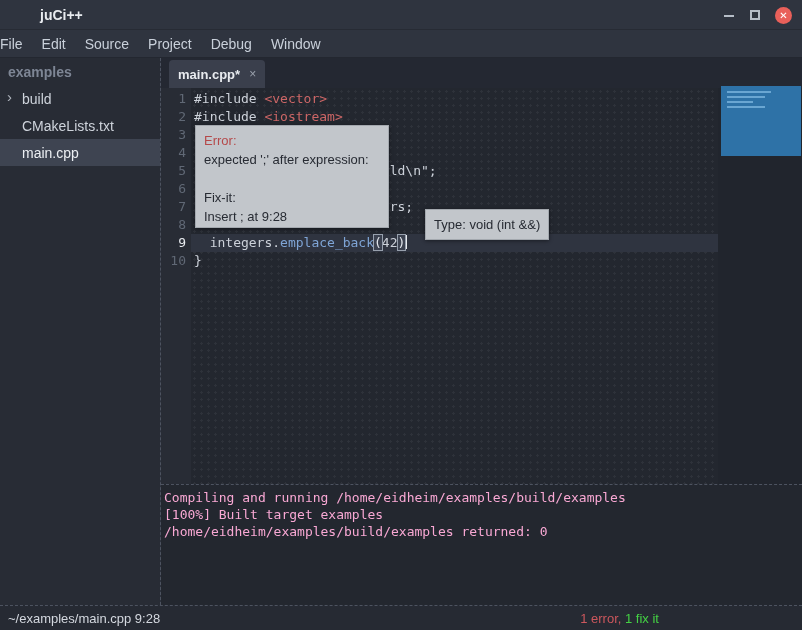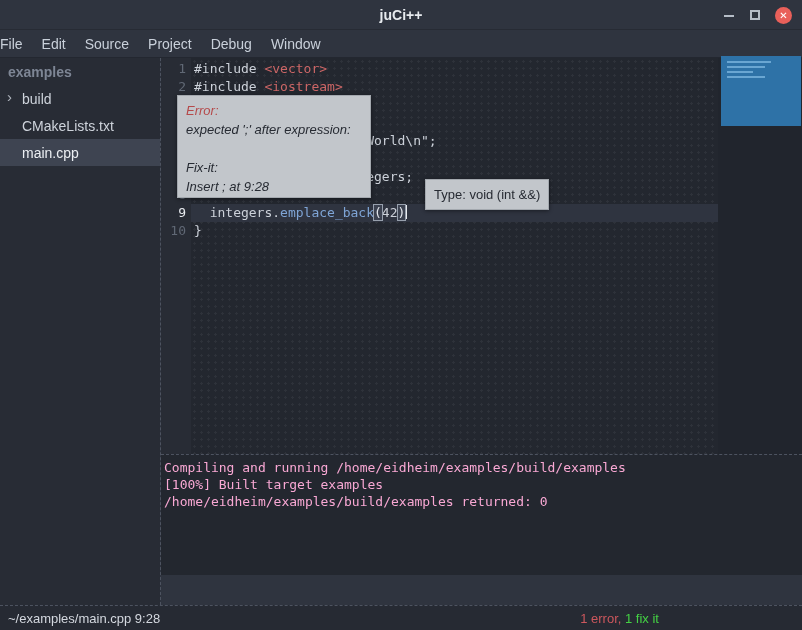--- a/index.html
+++ b/index.html
@@ -1,22 +1,22 @@
 <!DOCTYPE html>
 <html><head>
 <meta charset="utf-8">
 <style>
   * { box-sizing: border-box; margin: 0; padding: 0; }
   html,body { width:802px; height:630px; overflow:hidden; }
   body { background:#2f343f; font-family:"Liberation Sans",sans-serif; position:relative; }
 
   
   .titlebar { height:30px; background:#2f343f; position:relative;
-              display:flex; align-items:center; justify-content:center;
-              border-bottom:1px solid #272b34; }
+              display:flex; align-items:center; 
+              border-bottom:1px solid #272b34;padding-left:40px; }
   .title { color:#e8ebef; font-size:14px; font-weight:bold; }
   .win-controls { position:absolute; right:10px; top:0; height:30px;
                   display:flex; align-items:center; gap:15px; }
   .btn-min { width:12px; height:11px; position:relative; cursor:default; }
   .btn-min::after { content:""; position:absolute; left:1px; right:1px; bottom:4px;
                     height:2px; background:#b6bdc7; }
   .btn-max { width:10px; height:10px; border:2px solid #b6bdc7; }
   .btn-close { width:17px; height:17px; border-radius:50%; background:#e9605a;
                color:#fff; font-size:10px; line-height:17px; text-align:center; }
 
@@ -72,21 +72,21 @@
   .minimap { position:absolute; top:-2px; right:1px; width:80px; height:70px;
              background:#2e72a7; padding:5px 0 0 6px; }
   .minimap-line { height:2px; background:#6aa6d2; margin-bottom:3px; }
   .minimap-line.w1 { width:44px; } .minimap-line.w2 { width:38px; }
   .minimap-line.w3 { width:26px; }
 
   
   .tooltip { position:absolute; background:#c2c6cb; border:1px solid #a3a8ae;
              color:#272b33; font-size:13px; line-height:19px; padding:5px 8px;
              box-shadow:0 1px 4px rgba(0,0,0,.45); z-index:5; white-space:nowrap; }
-  .tt-diagnostic { left:16px; top:37px; width:194px; height:103px;font-style:italic; }
+  .tt-diagnostic { left:34px; top:37px; width:194px; height:103px; }
   .tt-type { left:264px; top:121px; }
   .t-red { color:#b5494a; }
   .tt-blank { height:19px; }
 
   
   .terminal { height:121px; flex:none; background:#23272f;
               border-top:1px dashed #4d5360; padding:4px 0 0 3px;
               font:13px/17px "DejaVu Sans Mono",monospace; color:#f9a8d4; }
   .term-line { white-space:pre; }
 
@@ -132,20 +132,26 @@
           <span>CMakeLists.txt</span>
         </div>
         <div class="tree-item selected">
           <span>main.cpp</span>
         </div>
       </div>
   </div>
 
   <div class="right-col">
 
+    <div class="tabbar">
+      <div class="tab">
+        <span class="tab-label">main.cpp*</span>
+        <span class="tab-close">×</span>
+      </div>
+    </div>
 
     <div class="editor">
       <div class="gutter" id="gutter">
           <div class="ln">1</div>
           <div class="ln">2</div>
           <div class="ln">3</div>
           <div class="ln">4</div>
           <div class="ln">5</div>
           <div class="ln">6</div>
           <div class="ln">7</div>

